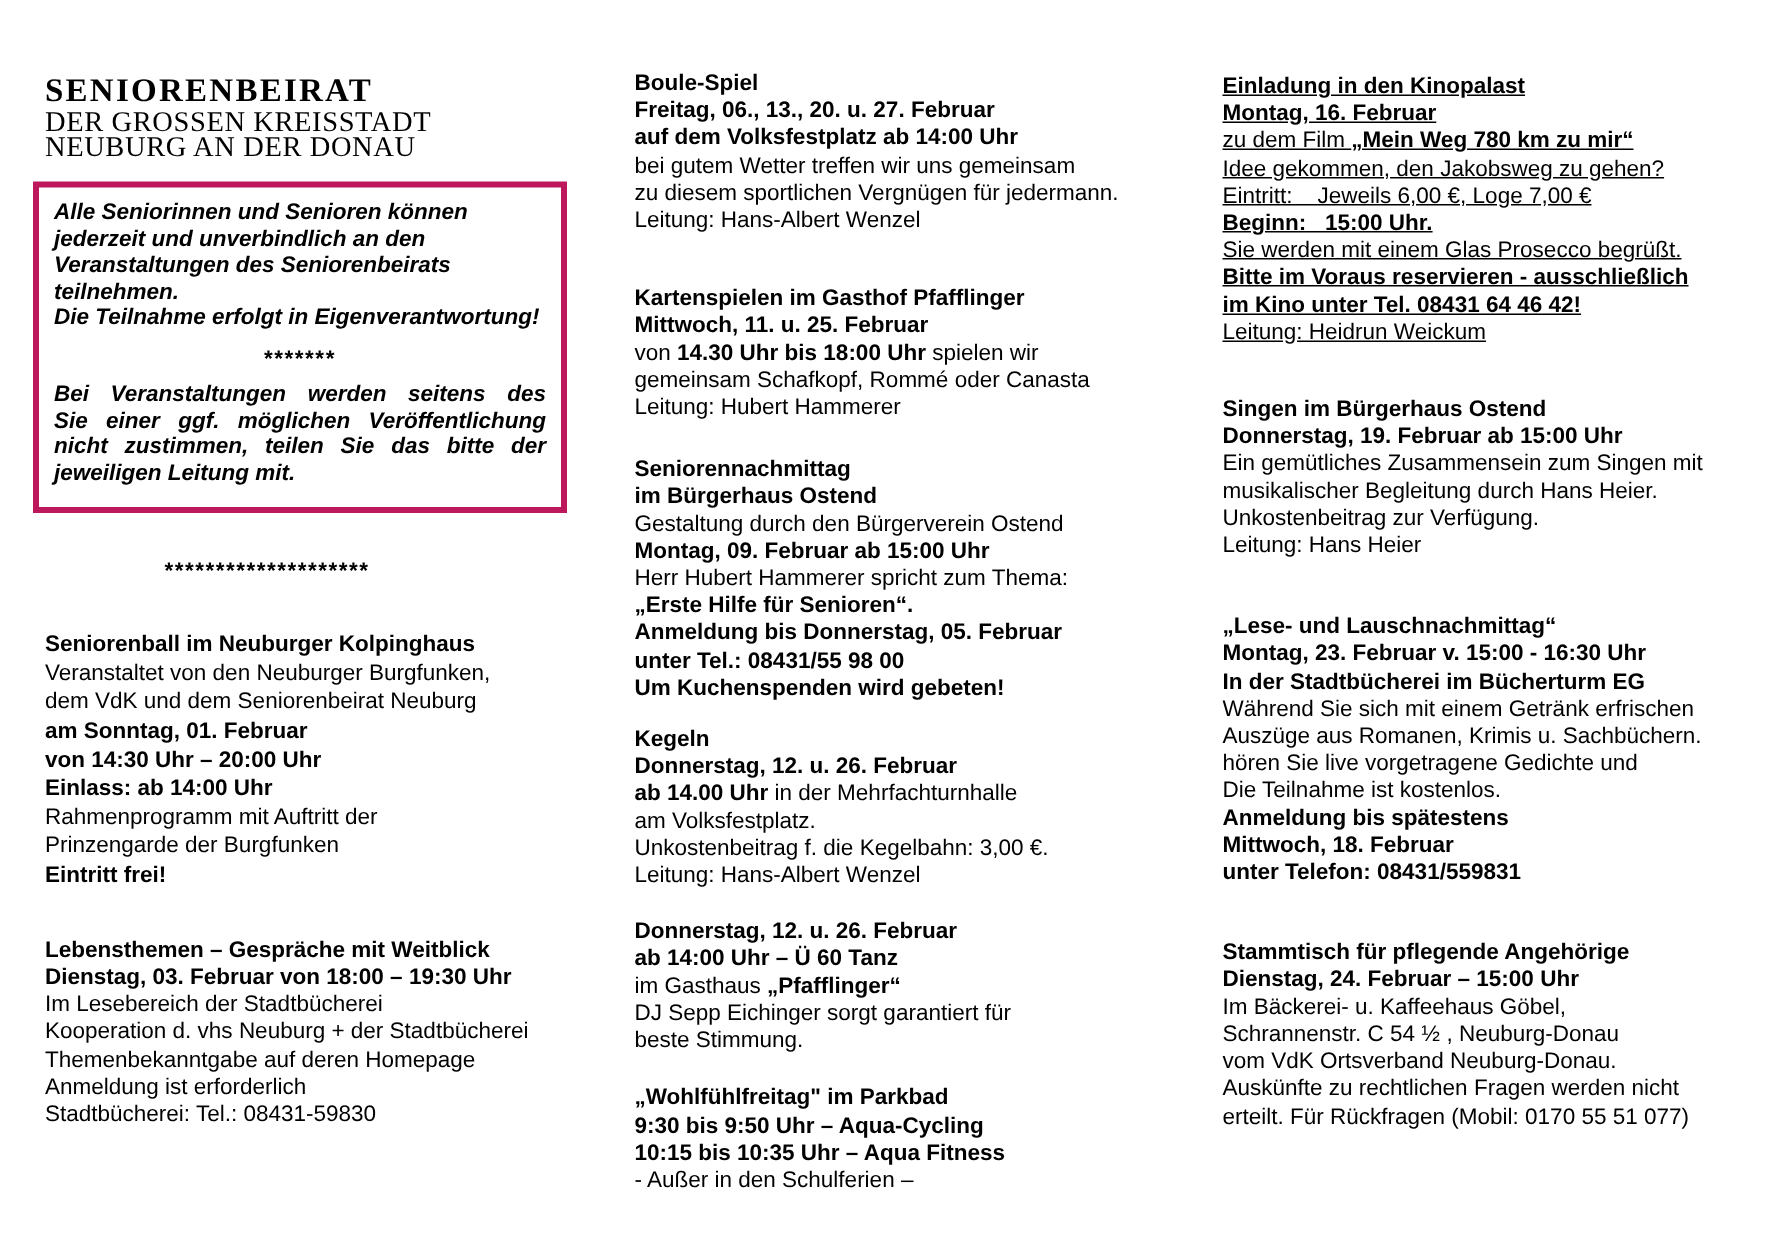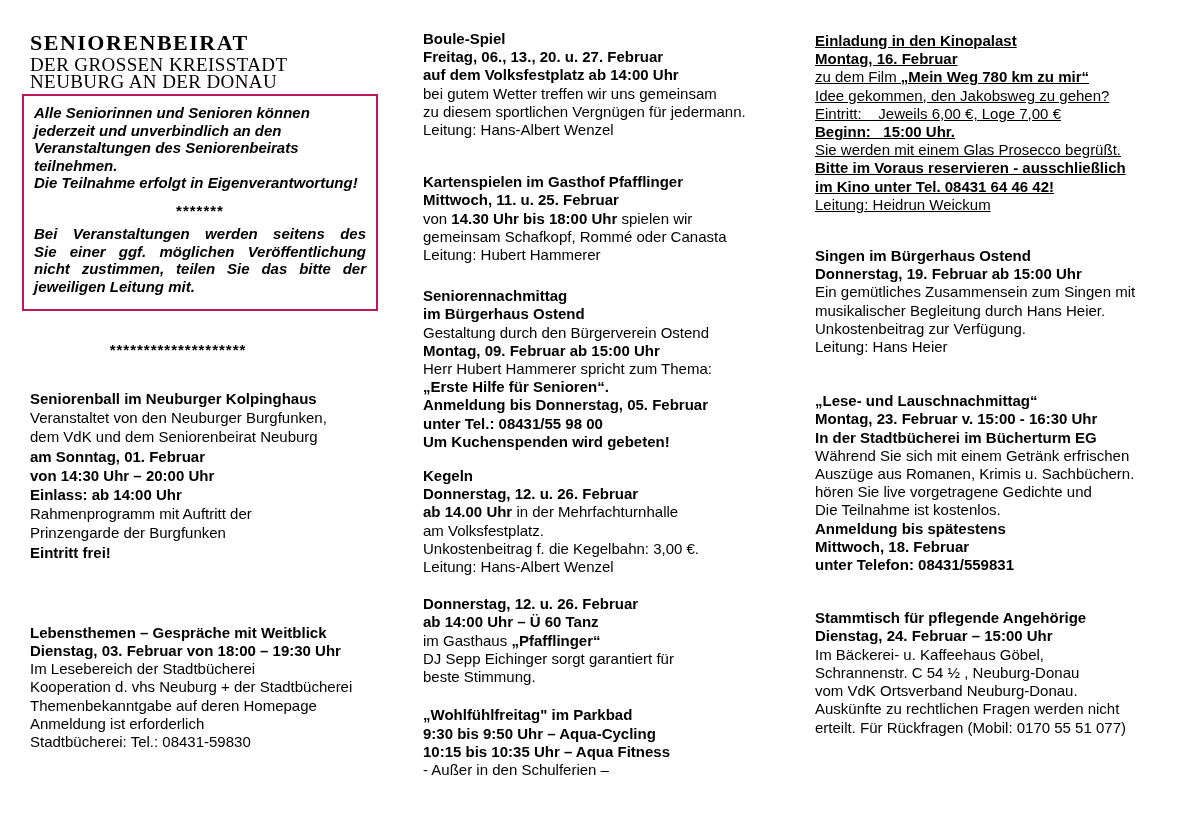--- a/index.html
+++ b/index.html
@@ -2,50 +2,50 @@
 <html><head>
 <meta charset="utf-8">
 <style>
   html,body { margin:0; padding:0; }
   body {
     width:1180px; height:834px; position:relative;
     background:#ffffff; color:#000000;
     font-family:"Liberation Sans", sans-serif;
     overflow:hidden;
   }
-  .col { position:absolute; top:0; }
+  .col { position:absolute; top:17px; }
   .col-left  { left:22px;  width:356px; }
   .col-mid   { left:423px; width:362px; }
   .col-right { left:815px; width:364px; }
 
   .masthead { margin:30px 0 0 8px; font-family:"Liberation Serif", serif; }
   .masthead .title { font-size:22px; font-weight:bold; letter-spacing:1.5px; line-height:26px; }
   .masthead .sub   { font-size:19px; line-height:17px; letter-spacing:0.4px; }
 
   .notice-box {
-    margin-top:4px; border:2px solid #be185d;
+    margin-top:14px; border:4px solid #be185d;
     padding:8px 10px 14px 10px;
     font-weight:bold; font-style:italic;
     font-size:15px; line-height:17.5px;
   }
   .notice-box .box-sep { text-align:center; margin:10px 0 6px 0; font-style:normal; letter-spacing:1px; }
 
   .col-sep {
     margin-top:30px; width:312px; text-align:center;
     font-weight:bold; font-size:15px; line-height:18px; letter-spacing:1px;
   }
 
   .event { font-size:15px; line-height:18.2px; }
   .event .b { font-weight:bold; }
   .line { white-space:pre; }
   .jline { white-space:normal; text-align:justify; text-align-last:justify; }
 
   .col-left .event { margin-left:8px; }
   .ev-seniorenball { margin-top:30px; line-height:19.2px; }
-  .ev-lebensthemen { margin-top:62px; }
+  .ev-lebensthemen { margin-top:32px; }
 
   .ev-boule { margin-top:30px; }
   .ev-karten { margin-top:34px; }
   .ev-seniorennachmittag { margin-top:23px; }
   .ev-kegeln { margin-top:16px; }
   .ev-tanz { margin-top:19px; }
   .ev-wohlfuehl { margin-top:20px; }
 
   .ev-kino { margin-top:32px;text-decoration:underline; }
   .ev-singen { margin-top:33px; }

